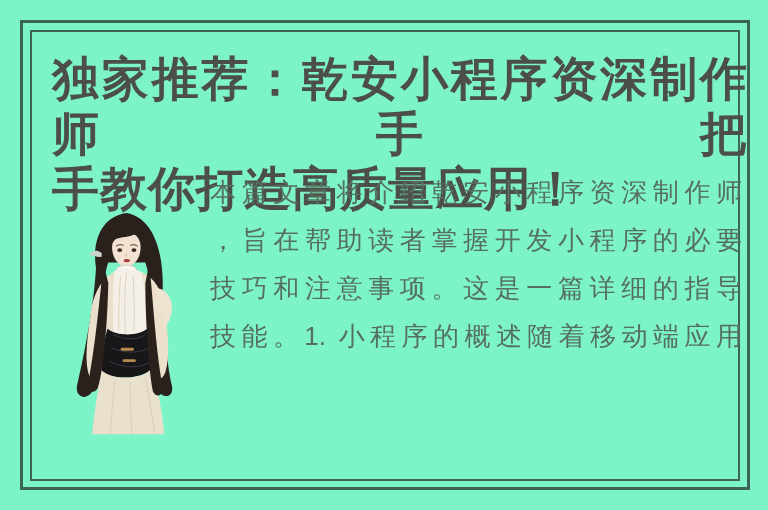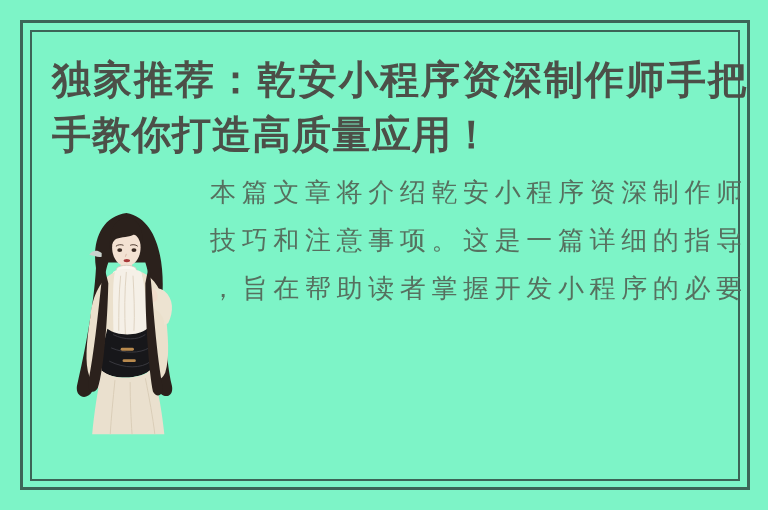--- a/index.html
+++ b/index.html
@@ -29,21 +29,21 @@
     border: 2px solid #3C6457;
   }
   .title {
     position: absolute;
     left: 52px; top: 52px;
     width: 696px;
     margin: 0;
     color: #4C4F48;
     font-family: "Liberation Serif", "DejaVu Serif", serif;
     font-weight: 700;
-    font-size: 39px;
+    font-size: 47px;
     line-height: 55px;
     letter-spacing: 1px;
   }
   .title-line { display: block; }
   .title-line.first {
     text-align: justify;
     text-align-last: justify;
   }
   .illustration {
     position: absolute;
@@ -126,17 +126,18 @@
       <path d="M46,170 C58,180 88,180 99,168 C106,190 110,218 112,237 L36,237 C38,214 42,190 46,170 Z" fill="#EAE0CE"></path>
       <path d="M60,180 C58,200 56,220 55,237 M76,182 C76,202 77,222 78,237 M92,178 C96,198 100,220 102,237" stroke="#D9CCB6" stroke-width="1" fill="none"></path>
 
       <path d="M48,58 C44,90 40,140 32,182 C30,192 38,196 42,188 C48,170 52,120 53,78 Z" fill="#2B211C"></path>
       <path d="M96,58 C100,90 102,140 110,186 C112,196 104,200 100,192 C96,172 92,120 92,78 Z" fill="#2B211C"></path>
     </svg>
   </figure>
 
   <div class="body-text">
     <p class="body-line">本篇文章将介绍乾安小程序资深制作师</p>
+    <p class="body-line">，旨在帮助读者掌握开发小程序的必要</p>
     <p class="body-line">技巧和注意事项。这是一篇详细的指导</p>
-    <p class="body-line">，旨在帮助读者掌握开发小程序的必要</p>
+    <p class="body-line">技能。1. 小程序的概述随着移动端应用</p>
   </div>
 
 </div>
 
 </body></html>

